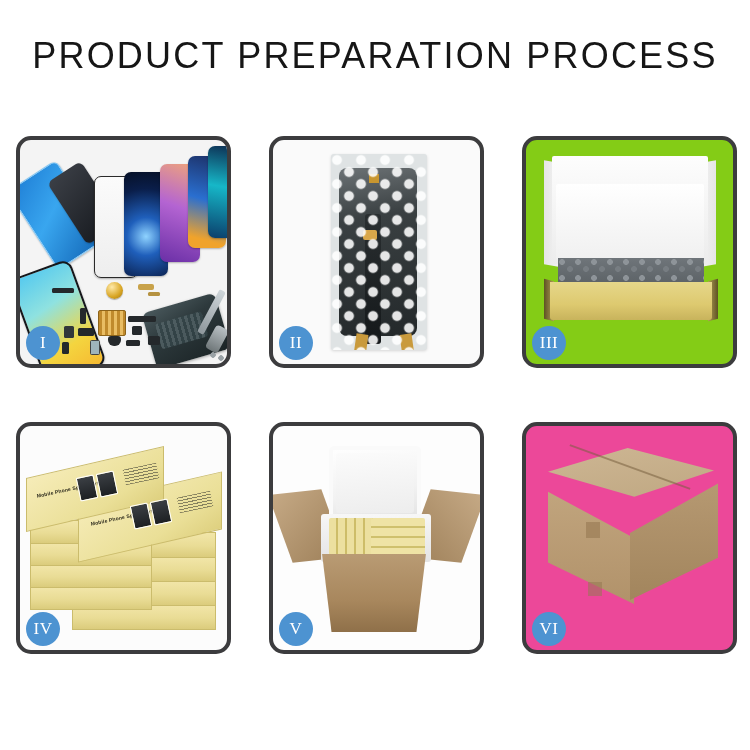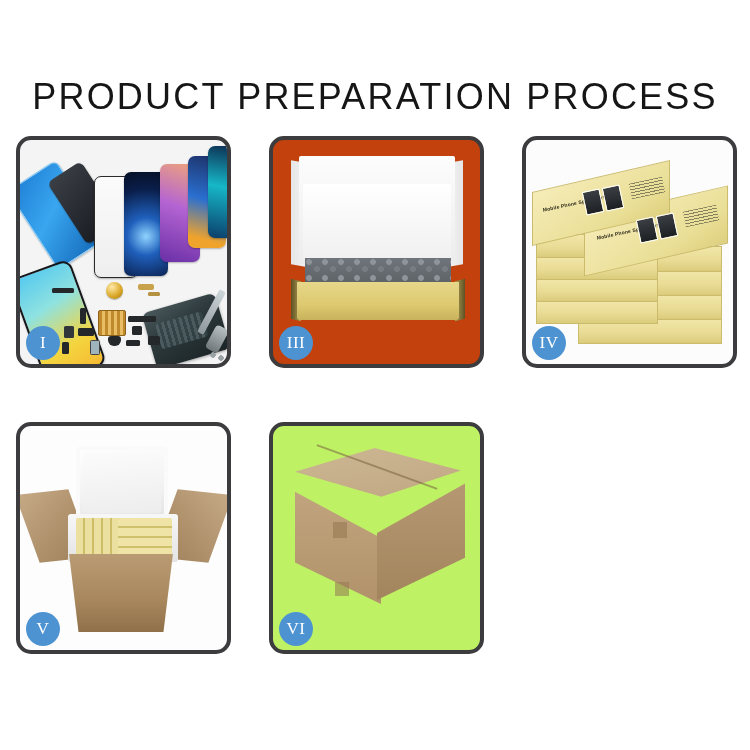--- a/index.html
+++ b/index.html
@@ -29,21 +29,20 @@
     width: 750px;
     text-align: center;
   }
   .title {
     font-size: 36px;
     letter-spacing: 2.2px;
     font-weight: 400;
     color: #161616;
     line-height: 1.0;
     font-family: "Liberation Sans", sans-serif;
-    margin-top: 41px;
   }
   .subtitle {
     margin-top: 14px;
     font-size: 14.5px;
     color: #2b2b2b;
     letter-spacing: 0.15px;
     font-family: "Liberation Sans", sans-serif;
   }
 
   
@@ -211,21 +210,21 @@
   .bubbles {
     position:absolute; inset:0;
     background-image:
       radial-gradient(circle at 6px 6px, rgba(255,255,255,.92) 4.2px, rgba(255,255,255,.25) 5.2px, transparent 6px),
       radial-gradient(circle at 18px 18px, rgba(255,255,255,.92) 4.2px, rgba(255,255,255,.25) 5.2px, transparent 6px);
     background-size: 24px 24px, 24px 24px;
     opacity: .95;
   }
 
   
-  .p3 { background:#c2410c;padding-left:32px; }
+  .p3 { background:#84cc16;padding-left:32px; }
   .lid-back {
     position:absolute; left: 26px; top: 16px; width: 156px; height: 108px;
     background: linear-gradient(180deg,#fdfdfd,#ececec);
     border-radius: 2px;
   }
   .lid-flap-l { position:absolute; left: 18px; top: 22px; width: 20px; height: 104px;
     background: linear-gradient(90deg,#e6e6e6,#f7f7f7); transform: skewY(10deg); }
   .lid-flap-r { position:absolute; left: 170px; top: 22px; width: 20px; height: 104px;
     background: linear-gradient(270deg,#e6e6e6,#f7f7f7); transform: skewY(-10deg); }
   .foam-pad {
@@ -351,21 +350,21 @@
     background: repeating-linear-gradient(90deg,#ece0a0 0 7px,#cdbd69 7px 9px);
     border-radius: 2px;
   }
   .inner-boxes2 {
     position:absolute; left: 98px; top: 92px; width: 54px; height: 38px;
     background: repeating-linear-gradient(0deg,#efe3a5 0 8px,#cfc06d 8px 10px);
     border-radius: 2px;
   }
 
   
-  .p6 { background:#bef264; }
+  .p6 { background:#ec4899; }
   .c6-top {
     position:absolute; left: 22px; top: 22px; width: 166px; height: 66px;
     background: linear-gradient(170deg,#cdb693 0%,#bda57f 100%);
     clip-path: polygon(48% 0, 100% 34%, 52% 74%, 0 36%);
   }
   .c6-left {
     position:absolute; left: 22px; top: 56px; width: 86px; height: 122px;
     background: linear-gradient(180deg,#c2a67f 0%,#b1926a 100%);
     clip-path: polygon(0 8%, 100% 46%, 100% 100%, 0 66%);
   }
@@ -421,20 +420,35 @@
         <div class="tinypart tp11"></div>
         <div class="tinypart tp12"></div>
         <div class="tinypart tp13"></div>
         <div class="screwdriver"></div>
         <div class="screwdriver2"></div>
         <div class="screws"></div>
       </div>
       <div class="badge">I</div>
     </div>
 
+    <div class="panel p2">
+      <div class="panel-stage">
+        <div class="bubble-bag">
+          <div class="bag-inner">
+            <div class="flex-strip"></div>
+            <div class="tape-a"></div>
+            <div class="tape-b"></div>
+            <div class="tape-c"></div>
+            <div class="tape-d"></div>
+          </div>
+          <div class="bubbles"></div>
+        </div>
+      </div>
+      <div class="badge">II</div>
+    </div>
 
     <div class="panel p3">
       <div class="panel-stage">
         <div class="lid-flap-l"></div>
         <div class="lid-flap-r"></div>
         <div class="lid-back"></div>
         <div class="foam-pad"></div>
         <div class="grey-fill"></div>
         <div class="box-edge-l"></div>
         <div class="box-edge-r"></div>

